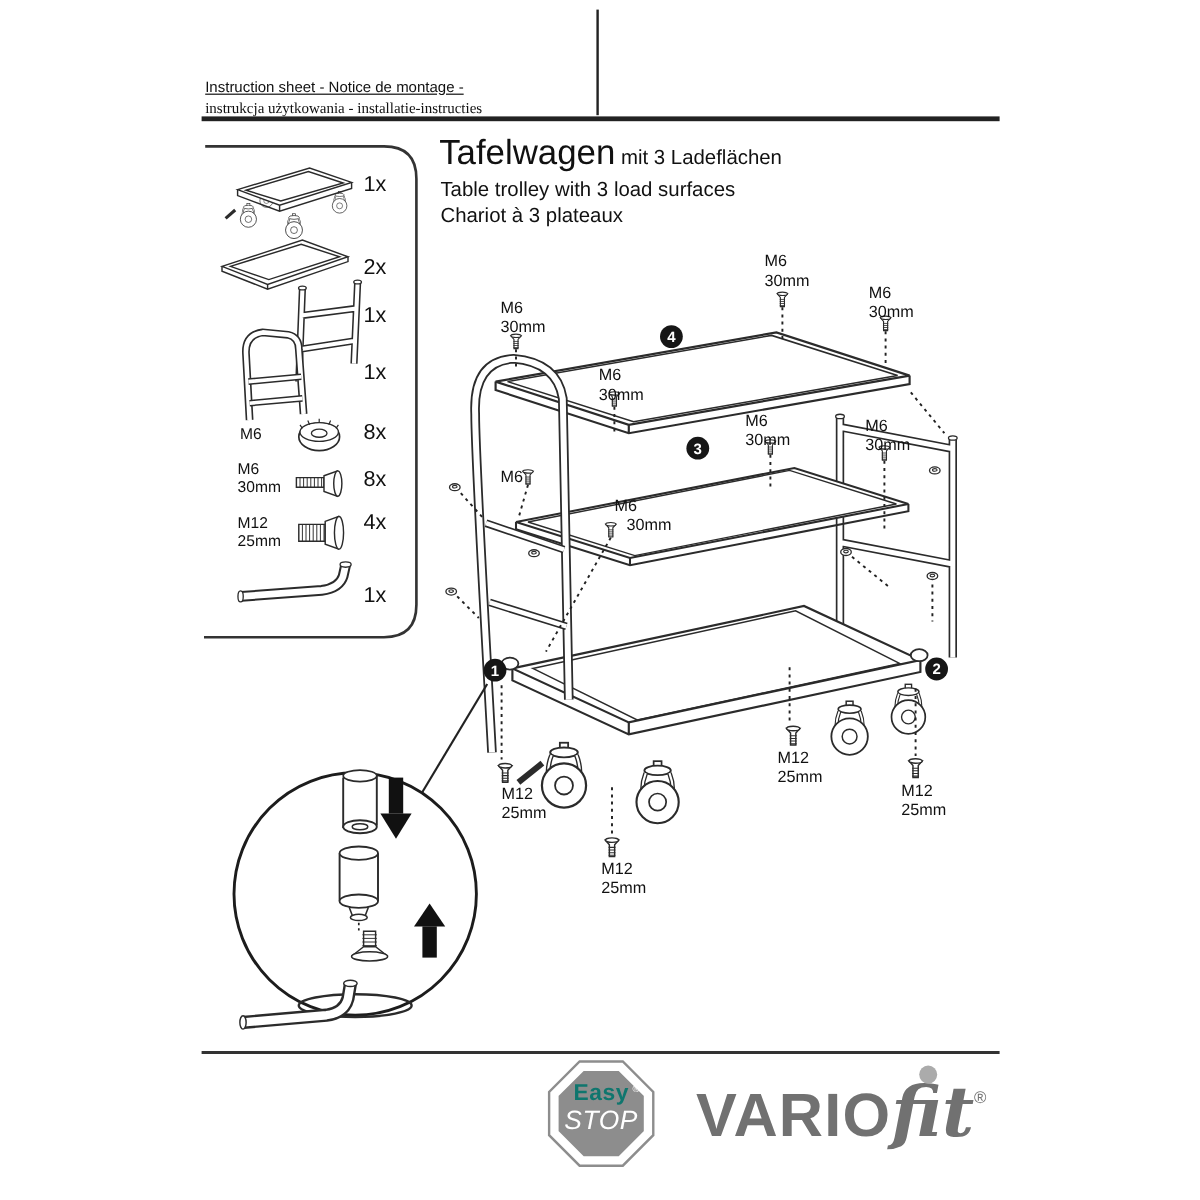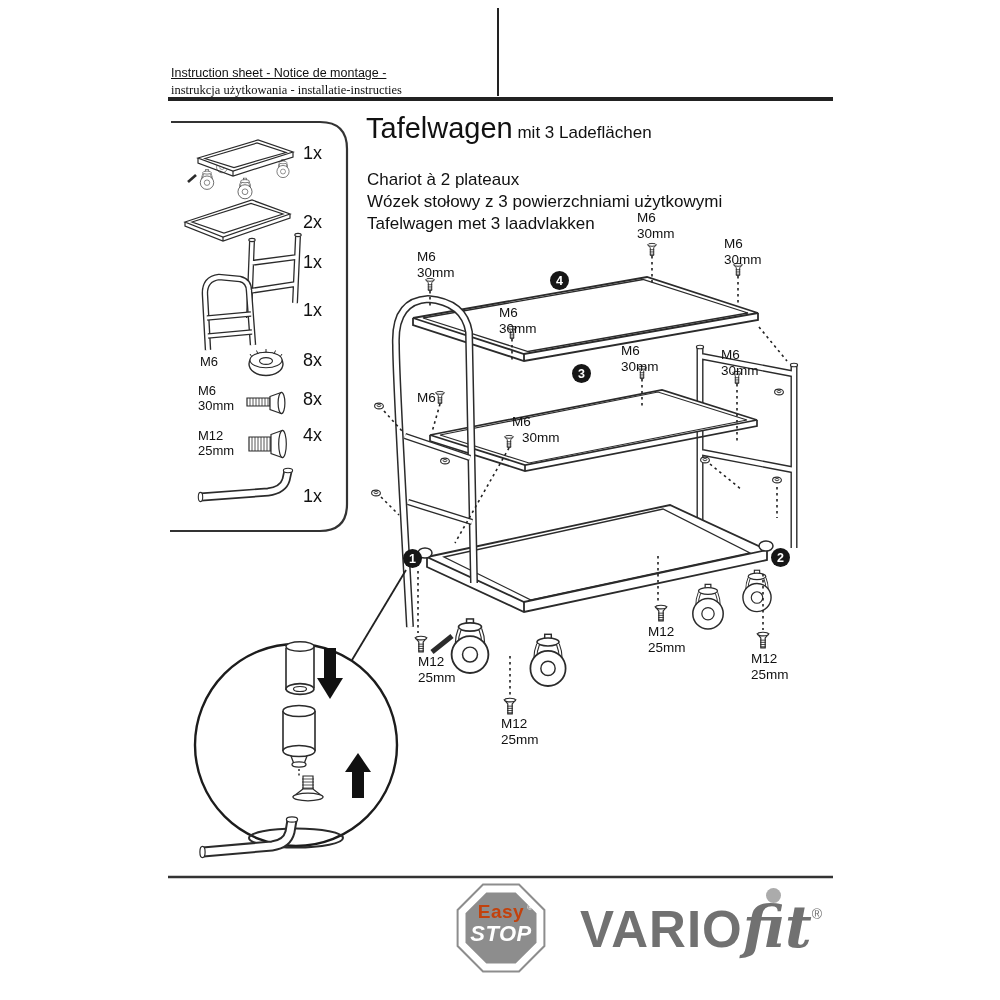--- a/index.html
+++ b/index.html
@@ -23,22 +23,22 @@
   .qty{font-size:18px;}
   .lbl{font-size:13px;line-height:15px;}
   
   .callout{font-size:13.5px;line-height:15.5px;}
   .callout span{display:block;}
   
   .badge{width:19px;height:19px;border-radius:50%;background:#161616;color:#fff;
          display:flex;align-items:center;justify-content:center;
          font-size:12.5px;font-weight:bold;}
   
-  .f-easy{left:462px;top:901px;width:78px;text-align:center;color:#c2410c;font-size:19px;font-weight:700;letter-spacing:.5px;}
-  .f-stop{left:462px;top:921px;width:78px;text-align:center;color:#fff;font-size:22px;font-weight:700;font-style:italic;letter-spacing:.5px;}
+  .f-easy{left:462px;top:901px;width:78px;text-align:center;color:#0f766e;font-size:19px;font-weight:700;letter-spacing:.5px;}
+  .f-stop{left:462px;top:921px;width:78px;text-align:center;color:#fff;font-size:22px;font-weight:400;font-style:italic;letter-spacing:.5px;}
   .f-easyreg{left:527px;top:903px;color:#fff;font-size:8px;}
   .brand{left:580px;top:893px;font-size:0;white-space:nowrap;}
   .brand .vario{font-size:51px;font-weight:700;color:#717171;letter-spacing:1px;}
   .brand .fit{font-size:58px;font-weight:700;font-style:italic;font-family:"DejaVu Serif",serif;color:#717171;}
   .brand .reg{font-size:14px;color:#717171;vertical-align:28px;}
   .brand-dot{left:766px;top:888px;width:15px;height:15px;border-radius:50%;background:#ababab;}
 </style>
 </head>
 <body>
 
@@ -268,23 +268,22 @@
       <polygon points="537.5,912.9 537.5,943.1 516.1,964.5 485.9,964.5 464.5,943.1 464.5,912.9 485.9,891.5 516.1,891.5" fill="#8d8d8d" stroke="#ffffff" stroke-width="2"></polygon>
     </g>
   </svg>
 
   <div class="abs h-sub1">Instruction sheet - Notice de montage -</div>
   <div class="abs h-sub2">instrukcja użytkowania - installatie-instructies</div>
   <div class="abs h-div"></div>
   <div class="abs h-rule"></div>
 
   <div class="abs t-main"><span>Tafelwagen</span><span class="suffix"> mit 3 Ladeflächen</span></div>
-  <div class="abs t-lang t2">Chariot à 2 plateaux</div>
-  <div class="abs t-lang t3">Wózek stołowy z 3 powierzchniami użytkowymi</div>
-  <div class="abs t-lang t4">Tafelwagen met 3 laadvlakken</div>
+  <div class="abs t-lang t1">Table trolley with 3 load surfaces</div>
+  <div class="abs t-lang t2">Chariot à 3 plateaux</div>
 
   <div class="abs qty" style="left:303px;top:143px">1x</div>
   <div class="abs qty" style="left:303px;top:212px">2x</div>
   <div class="abs qty" style="left:303px;top:252px">1x</div>
   <div class="abs qty" style="left:303px;top:300px">1x</div>
   <div class="abs qty" style="left:303px;top:350px">8x</div>
   <div class="abs qty" style="left:303px;top:389px">8x</div>
   <div class="abs qty" style="left:303px;top:425px">4x</div>
   <div class="abs qty" style="left:303px;top:486px">1x</div>
 

